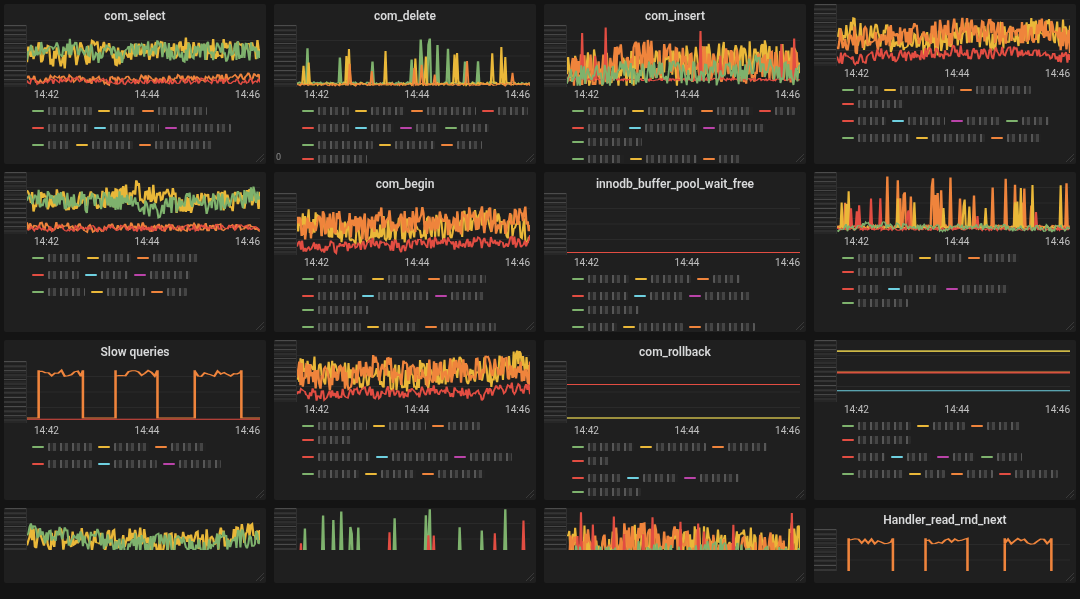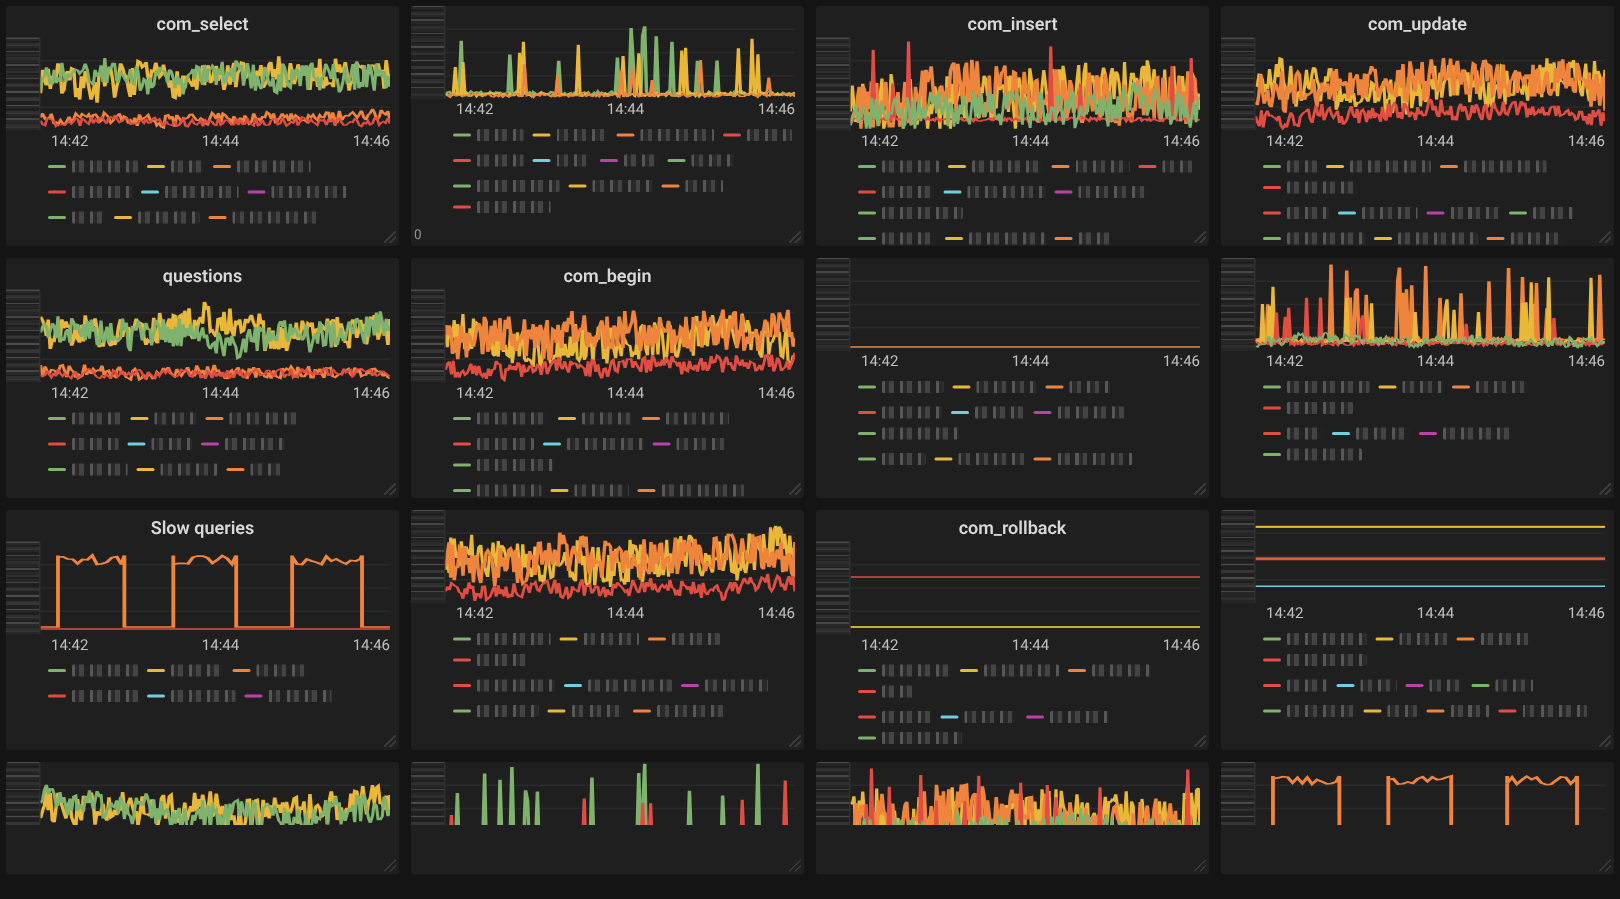--- a/index.html
+++ b/index.html
@@ -182,20 +182,21 @@
       </div>
         <div class="legend-row">
         <span class="swatch" style="background:#ef843c"></span>
         <span class="blurtxt" style="width:57px"></span>
       </div>
         <div style="flex-basis:100%;height:0"></div>
     </div>
     <div class="resize-grip"></div>
   </div>
   <div class="panel">
+    <div class="panel-title">com_delete</div>
     <div class="chart-row">
       <div class="yaxis-blur">
           <div style="position:absolute;left:2px;bottom:2px;font-size:9px;color:#bbb">0</div>
         </div>
       <div class="chart" style="height:62px">
           <svg viewBox="0 0 100 62" preserveAspectRatio="none">
             <g class="gridlines">
     <line x1="0" y1="15.5" x2="100" y2="15.5"></line>
     <line x1="0" y1="31" x2="100" y2="31"></line>
     <line x1="0" y1="46.5" x2="100" y2="46.5"></line>
@@ -334,21 +335,20 @@
       </div>
         <div class="legend-row">
         <span class="swatch" style="background:#ef843c"></span>
         <span class="blurtxt" style="width:21px"></span>
       </div>
         <div style="flex-basis:100%;height:0"></div>
     </div>
     <div class="resize-grip"></div>
   </div>
   <div class="panel">
-    <div class="panel-title">com_update</div>
     <div class="chart-row">
       <div class="yaxis-blur"></div>
       <div class="chart" style="height:62px">
           <svg viewBox="0 0 100 62" preserveAspectRatio="none">
             <g class="gridlines">
     <line x1="0" y1="15.5" x2="100" y2="15.5"></line>
     <line x1="0" y1="31" x2="100" y2="31"></line>
     <line x1="0" y1="46.5" x2="100" y2="46.5"></line>
   </g>
             <path d="M0.0,31.9 L0.5,32.4 L1.0,24.4 L1.5,24.6 L2.0,28.4 L2.5,36.6 L3.0,31.1 L3.5,34.3 L4.0,21.0 L4.5,30.7 L5.0,38.5 L5.5,28.3 L6.0,17.7 L6.5,26.5 L7.0,13.8 L7.5,14.2 L8.0,29.5 L8.5,33.0 L9.0,41.7 L9.5,33.8 L10.1,18.9 L10.6,36.2 L11.1,34.8 L11.6,46.1 L12.1,37.1 L12.6,35.7 L13.1,42.2 L13.6,39.4 L14.1,31.6 L14.6,21.6 L15.1,33.3 L15.6,34.7 L16.1,25.3 L16.6,19.9 L17.1,21.1 L17.6,28.4 L18.1,31.6 L18.6,42.7 L19.1,33.0 L19.6,35.7 L20.1,25.8 L20.6,29.5 L21.1,20.9 L21.6,20.8 L22.1,31.8 L22.6,24.6 L23.1,48.1 L23.6,44.6 L24.1,32.4 L24.6,42.9 L25.1,39.1 L25.6,37.4 L26.1,42.3 L26.6,35.6 L27.1,43.4 L27.6,38.2 L28.1,37.8 L28.6,46.2 L29.1,43.5 L29.6,43.5 L30.2,42.6 L30.7,39.9 L31.2,37.6 L31.7,40.3 L32.2,42.7 L32.7,38.3 L33.2,29.8 L33.7,30.8 L34.2,43.7 L34.7,35.7 L35.2,42.7 L35.7,37.1 L36.2,33.4 L36.7,29.0 L37.2,51.7 L37.7,41.4 L38.2,41.1 L38.7,28.0 L39.2,50.4 L39.7,41.4 L40.2,29.7 L40.7,29.5 L41.2,39.2 L41.7,26.7 L42.2,47.4 L42.7,34.2 L43.2,51.4 L43.7,27.0 L44.2,26.7 L44.7,47.1 L45.2,39.9 L45.7,25.5 L46.2,38.9 L46.7,23.5 L47.2,45.9 L47.7,34.2 L48.2,35.8 L48.7,43.0 L49.2,41.9 L49.7,29.5 L50.3,27.9 L50.8,34.6 L51.3,18.8 L51.8,41.4 L52.3,32.1 L52.8,23.4 L53.3,40.1 L53.8,31.2 L54.3,27.9 L54.8,28.0 L55.3,18.4 L55.8,39.3 L56.3,18.4 L56.8,31.4 L57.3,27.7 L57.8,38.7 L58.3,24.2 L58.8,29.2 L59.3,27.4 L59.8,21.5 L60.3,28.8 L60.8,23.2 L61.3,43.2 L61.8,29.3 L62.3,33.3 L62.8,28.0 L63.3,21.9 L63.8,33.5 L64.3,41.5 L64.8,20.2 L65.3,34.0 L65.8,43.8 L66.3,46.7 L66.8,29.8 L67.3,43.6 L67.8,47.0 L68.3,37.0 L68.8,31.3 L69.3,32.7 L69.8,37.9 L70.4,18.8 L70.9,19.7 L71.4,44.6 L71.9,22.2 L72.4,34.6 L72.9,37.9 L73.4,38.5 L73.9,38.3 L74.4,21.8 L74.9,30.0 L75.4,34.3 L75.9,34.9 L76.4,38.1 L76.9,25.9 L77.4,34.6 L77.9,42.1 L78.4,29.7 L78.9,35.3 L79.4,29.4 L79.9,27.2 L80.4,37.0 L80.9,27.0 L81.4,18.2 L81.9,39.9 L82.4,19.9 L82.9,29.3 L83.4,13.9 L83.9,37.1 L84.4,17.3 L84.9,30.2 L85.4,16.5 L85.9,28.6 L86.4,39.2 L86.9,25.9 L87.4,29.2 L87.9,29.2 L88.4,30.8 L88.9,32.1 L89.4,32.0 L89.9,16.2 L90.5,20.2 L91.0,15.0 L91.5,27.5 L92.0,20.3 L92.5,25.7 L93.0,36.1 L93.5,39.2 L94.0,27.2 L94.5,17.4 L95.0,36.2 L95.5,42.4 L96.0,31.3 L96.5,37.8 L97.0,15.6 L97.5,32.7 L98.0,22.3 L98.5,25.6 L99.0,35.1 L99.5,35.5 L100.0,21.5" fill="none" stroke="#eab839" stroke-width="0.9"></path>
@@ -407,21 +407,20 @@
       </div>
         <div class="legend-row">
         <span class="swatch" style="background:#ef843c"></span>
         <span class="blurtxt" style="width:34px"></span>
       </div>
         <div style="flex-basis:100%;height:0"></div>
     </div>
     <div class="resize-grip"></div>
   </div>
   <div class="panel">
-    <div class="panel-title">questions</div>
     <div class="chart-row">
       <div class="yaxis-blur"></div>
       <div class="chart" style="height:62px">
           <svg viewBox="0 0 100 62" preserveAspectRatio="none">
             <g class="gridlines">
     <line x1="0" y1="15.5" x2="100" y2="15.5"></line>
     <line x1="0" y1="31" x2="100" y2="31"></line>
     <line x1="0" y1="46.5" x2="100" y2="46.5"></line>
   </g>
             <path d="M0.0,18.1 L0.6,20.6 L1.1,24.1 L1.7,30.9 L2.2,20.0 L2.8,39.6 L3.4,33.6 L3.9,34.2 L4.5,25.2 L5.0,26.9 L5.6,34.9 L6.1,19.9 L6.7,26.0 L7.3,21.2 L7.8,25.5 L8.4,23.4 L8.9,37.5 L9.5,33.3 L10.1,22.7 L10.6,33.1 L11.2,35.4 L11.7,23.6 L12.3,34.6 L12.8,17.2 L13.4,25.2 L14.0,21.9 L14.5,26.2 L15.1,23.9 L15.6,19.2 L16.2,26.2 L16.8,38.4 L17.3,35.6 L17.9,38.1 L18.4,30.9 L19.0,26.6 L19.6,35.4 L20.1,37.7 L20.7,32.0 L21.2,37.0 L21.8,33.7 L22.3,25.3 L22.9,19.8 L23.5,31.6 L24.0,25.7 L24.6,27.5 L25.1,25.1 L25.7,34.1 L26.3,24.9 L26.8,25.1 L27.4,19.4 L27.9,22.7 L28.5,22.1 L29.1,22.8 L29.6,32.0 L30.2,37.0 L30.7,33.7 L31.3,35.2 L31.8,35.0 L32.4,18.8 L33.0,34.2 L33.5,35.9 L34.1,15.6 L34.6,23.2 L35.2,33.4 L35.8,26.6 L36.3,23.1 L36.9,19.3 L37.4,35.4 L38.0,16.8 L38.5,17.2 L39.1,33.1 L39.7,17.7 L40.2,16.9 L40.8,31.6 L41.3,14.1 L41.9,29.7 L42.5,12.5 L43.0,30.0 L43.6,33.0 L44.1,20.2 L44.7,27.9 L45.3,20.6 L45.8,18.3 L46.4,22.8 L46.9,8.3 L47.5,12.2 L48.0,11.1 L48.6,28.2 L49.2,27.3 L49.7,29.7 L50.3,31.6 L50.8,19.5 L51.4,19.1 L52.0,27.7 L52.5,14.9 L53.1,29.9 L53.6,28.9 L54.2,12.7 L54.7,27.3 L55.3,31.1 L55.9,20.7 L56.4,23.7 L57.0,19.9 L57.5,28.4 L58.1,27.6 L58.7,19.6 L59.2,22.4 L59.8,19.6 L60.3,16.9 L60.9,21.7 L61.5,25.1 L62.0,28.0 L62.6,16.1 L63.1,23.0 L63.7,20.5 L64.2,41.0 L64.8,34.7 L65.4,25.4 L65.9,39.4 L66.5,27.3 L67.0,39.8 L67.6,31.8 L68.2,39.9 L68.7,25.0 L69.3,38.9 L69.8,25.9 L70.4,41.0 L70.9,35.9 L71.5,31.5 L72.1,28.9 L72.6,33.0 L73.2,22.1 L73.7,33.6 L74.3,31.7 L74.9,20.7 L75.4,24.2 L76.0,30.0 L76.5,22.5 L77.1,23.7 L77.7,22.0 L78.2,32.1 L78.8,26.5 L79.3,26.2 L79.9,29.1 L80.4,23.1 L81.0,26.3 L81.6,27.2 L82.1,19.4 L82.7,27.5 L83.2,21.4 L83.8,19.9 L84.4,38.4 L84.9,18.4 L85.5,32.0 L86.0,22.5 L86.6,28.4 L87.2,35.6 L87.7,34.3 L88.3,39.2 L88.8,23.1 L89.4,19.9 L89.9,23.1 L90.5,32.3 L91.1,27.6 L91.6,20.2 L92.2,28.3 L92.7,22.9 L93.3,36.7 L93.9,27.2 L94.4,18.1 L95.0,24.1 L95.5,17.0 L96.1,20.3 L96.6,33.5 L97.2,28.4 L97.8,21.7 L98.3,30.3 L98.9,26.6 L99.4,37.0 L100.0,19.7" fill="none" stroke="#eab839" stroke-width="1"></path>
@@ -542,20 +541,21 @@
       </div>
         <div class="legend-row">
         <span class="swatch" style="background:#ef843c"></span>
         <span class="blurtxt" style="width:55px"></span>
       </div>
         <div style="flex-basis:100%;height:0"></div>
     </div>
     <div class="resize-grip"></div>
   </div>
   <div class="panel">
+    <div class="panel-title">innodb_buffer_pool_wait_free</div>
     <div class="chart-row">
       <div class="yaxis-blur"></div>
       <div class="chart" style="height:62px">
           <svg viewBox="0 0 100 62" preserveAspectRatio="none">
             <g class="gridlines">
     <line x1="0" y1="15.5" x2="100" y2="15.5"></line>
     <line x1="0" y1="31" x2="100" y2="31"></line>
     <line x1="0" y1="46.5" x2="100" y2="46.5"></line>
   </g>
             <path d="M0,59.5 L100,59.5" fill="none" stroke="#7eb26d" stroke-width="1"></path>
@@ -988,20 +988,21 @@
             <path d="M0.0,57.3 L0.5,48.8 L1.0,50.0 L1.5,27.4 L2.0,34.2 L2.5,42.9 L3.0,28.6 L3.5,34.0 L4.0,28.2 L4.5,53.2 L5.0,54.5 L5.5,41.3 L6.0,56.5 L6.5,51.3 L7.0,33.4 L7.5,48.4 L8.0,25.7 L8.5,35.3 L9.0,21.2 L9.5,32.7 L10.1,34.9 L10.6,40.3 L11.1,51.7 L11.6,56.1 L12.1,27.6 L12.6,48.3 L13.1,49.1 L13.6,49.6 L14.1,55.6 L14.6,48.6 L15.1,38.9 L15.6,28.7 L16.1,26.5 L16.6,44.6 L17.1,44.6 L17.6,39.5 L18.1,36.7 L18.6,38.8 L19.1,38.9 L19.6,29.9 L20.1,47.4 L20.6,36.6 L21.1,19.5 L21.6,43.6 L22.1,43.6 L22.6,42.8 L23.1,29.4 L23.6,41.4 L24.1,46.5 L24.6,15.2 L25.1,26.5 L25.6,22.3 L26.1,46.8 L26.6,19.5 L27.1,43.3 L27.6,38.3 L28.1,18.3 L28.6,38.0 L29.1,44.9 L29.6,43.9 L30.2,31.8 L30.7,19.7 L31.2,30.4 L31.7,15.0 L32.2,27.3 L32.7,15.2 L33.2,14.9 L33.7,37.9 L34.2,39.5 L34.7,25.2 L35.2,21.8 L35.7,20.8 L36.2,48.5 L36.7,44.4 L37.2,39.4 L37.7,16.2 L38.2,22.0 L38.7,40.2 L39.2,25.6 L39.7,35.0 L40.2,48.2 L40.7,37.8 L41.2,41.3 L41.7,23.4 L42.2,37.5 L42.7,41.0 L43.2,27.8 L43.7,29.1 L44.2,49.8 L44.7,30.7 L45.2,40.0 L45.7,23.4 L46.2,18.3 L46.7,27.5 L47.2,21.0 L47.7,47.6 L48.2,26.7 L48.7,20.9 L49.2,37.4 L49.7,34.9 L50.3,38.1 L50.8,37.7 L51.3,23.5 L51.8,23.2 L52.3,43.5 L52.8,39.7 L53.3,51.7 L53.8,52.8 L54.3,39.4 L54.8,51.4 L55.3,29.9 L55.8,21.9 L56.3,22.3 L56.8,48.0 L57.3,54.1 L57.8,50.8 L58.3,57.2 L58.8,41.7 L59.3,43.2 L59.8,30.7 L60.3,60.8 L60.8,57.5 L61.3,31.5 L61.8,44.4 L62.3,48.8 L62.8,26.8 L63.3,35.3 L63.8,60.6 L64.3,39.2 L64.8,50.7 L65.3,36.6 L65.8,46.9 L66.3,48.2 L66.8,41.2 L67.3,30.9 L67.8,53.0 L68.3,36.7 L68.8,51.2 L69.3,36.7 L69.8,35.7 L70.4,54.0 L70.9,35.0 L71.4,50.6 L71.9,47.2 L72.4,41.9 L72.9,60.8 L73.4,43.9 L73.9,60.8 L74.4,60.8 L74.9,36.6 L75.4,30.0 L75.9,29.0 L76.4,37.7 L76.9,40.1 L77.4,47.4 L77.9,60.8 L78.4,60.8 L78.9,39.3 L79.4,58.1 L79.9,56.1 L80.4,60.8 L80.9,34.2 L81.4,58.1 L81.9,57.8 L82.4,46.1 L82.9,26.7 L83.4,48.4 L83.9,57.5 L84.4,35.5 L84.9,29.1 L85.4,40.5 L85.9,44.3 L86.4,41.9 L86.9,30.8 L87.4,24.4 L87.9,55.1 L88.4,34.6 L88.9,46.3 L89.4,48.7 L89.9,41.9 L90.5,43.8 L91.0,35.2 L91.5,27.6 L92.0,40.9 L92.5,51.5 L93.0,32.5 L93.5,57.0 L94.0,43.7 L94.5,60.8 L95.0,46.3 L95.5,52.6 L96.0,60.8 L96.5,55.7 L97.0,35.7 L97.5,44.8 L98.0,56.3 L98.5,59.2 L99.0,54.2 L99.5,57.0 L100.0,46.7" fill="none" stroke="#ef843c" stroke-width="1"></path>
             <path d="M0.0,53.7 L0.5,55.6 L1.0,54.0 L1.5,55.1 L2.0,55.6 L2.5,54.2 L3.0,54.8 L3.5,53.8 L4.0,55.1 L4.5,28.1 L5.0,55.4 L5.5,53.8 L6.0,4.3 L6.5,53.6 L7.0,54.0 L7.5,54.1 L8.0,54.8 L8.5,53.4 L9.0,53.6 L9.5,54.3 L10.1,54.3 L10.6,54.2 L11.1,16.5 L11.6,53.4 L12.1,55.7 L12.6,54.8 L13.1,54.8 L13.6,54.0 L14.1,54.1 L14.6,54.9 L15.1,55.5 L15.6,53.6 L16.1,54.3 L16.6,55.1 L17.1,55.6 L17.6,54.9 L18.1,55.7 L18.6,53.7 L19.1,54.7 L19.6,55.7 L20.1,8.6 L20.6,53.5 L21.1,53.9 L21.6,55.5 L22.1,54.3 L22.6,54.9 L23.1,54.2 L23.6,54.5 L24.1,55.5 L24.6,25.9 L25.1,55.3 L25.6,53.8 L26.1,54.5 L26.6,54.2 L27.1,55.2 L27.6,53.6 L28.1,54.0 L28.6,54.1 L29.1,54.8 L29.6,54.2 L30.2,54.9 L30.7,54.9 L31.2,55.2 L31.7,54.6 L32.2,53.5 L32.7,26.2 L33.2,54.3 L33.7,54.3 L34.2,55.3 L34.7,54.4 L35.2,53.5 L35.7,54.5 L36.2,54.2 L36.7,9.2 L37.2,53.7 L37.7,55.1 L38.2,55.2 L38.7,53.8 L39.2,54.4 L39.7,55.7 L40.2,55.6 L40.7,54.5 L41.2,54.9 L41.7,53.3 L42.2,54.2 L42.7,54.9 L43.2,55.5 L43.7,53.5 L44.2,54.0 L44.7,53.8 L45.2,55.5 L45.7,53.6 L46.2,53.8 L46.7,54.9 L47.2,54.5 L47.7,54.1 L48.2,53.8 L48.7,13.8 L49.2,55.2 L49.7,55.8 L50.3,55.0 L50.8,55.1 L51.3,53.4 L51.8,55.3 L52.3,54.9 L52.8,53.3 L53.3,55.5 L53.8,55.6 L54.3,54.5 L54.8,54.0 L55.3,54.2 L55.8,55.7 L56.3,15.4 L56.8,55.8 L57.3,55.3 L57.8,54.3 L58.3,54.1 L58.8,23.4 L59.3,53.7 L59.8,55.7 L60.3,54.0 L60.8,55.3 L61.3,54.1 L61.8,53.7 L62.3,54.8 L62.8,55.3 L63.3,54.2 L63.8,53.3 L64.3,53.8 L64.8,54.6 L65.3,54.6 L65.8,53.4 L66.3,53.6 L66.8,55.7 L67.3,54.0 L67.8,55.0 L68.3,55.8 L68.8,55.7 L69.3,54.5 L69.8,54.2 L70.4,55.0 L70.9,55.0 L71.4,16.8 L71.9,54.8 L72.4,54.8 L72.9,55.7 L73.4,55.5 L73.9,53.8 L74.4,53.4 L74.9,54.5 L75.4,53.4 L75.9,54.8 L76.4,54.7 L76.9,54.8 L77.4,53.8 L77.9,54.1 L78.4,54.9 L78.9,54.1 L79.4,54.5 L79.9,54.5 L80.4,53.9 L80.9,55.5 L81.4,54.8 L81.9,53.4 L82.4,54.3 L82.9,54.5 L83.4,53.4 L83.9,55.1 L84.4,54.4 L84.9,55.1 L85.4,54.3 L85.9,54.6 L86.4,55.0 L86.9,53.8 L87.4,54.4 L87.9,55.4 L88.4,55.3 L88.9,55.6 L89.4,54.0 L89.9,55.7 L90.5,53.8 L91.0,54.2 L91.5,54.3 L92.0,55.3 L92.5,53.8 L93.0,54.8 L93.5,53.9 L94.0,55.0 L94.5,55.7 L95.0,53.6 L95.5,55.2 L96.0,54.1 L96.5,5.0 L97.0,54.6 L97.5,53.7 L98.0,53.4 L98.5,53.4 L99.0,55.0 L99.5,54.9 L100.0,53.6" fill="none" stroke="#e24d42" stroke-width="0.9"></path>
             <path d="M0.0,53.6 L0.6,57.8 L1.1,60.3 L1.7,58.6 L2.2,48.4 L2.8,47.4 L3.4,45.2 L3.9,37.6 L4.5,49.1 L5.0,54.1 L5.6,38.4 L6.1,49.5 L6.7,51.0 L7.3,57.7 L7.8,53.7 L8.4,52.2 L8.9,45.1 L9.5,48.4 L10.1,51.3 L10.6,41.7 L11.2,45.9 L11.7,50.1 L12.3,44.8 L12.8,37.6 L13.4,50.3 L14.0,41.2 L14.5,38.6 L15.1,59.1 L15.6,54.6 L16.2,48.5 L16.8,39.3 L17.3,55.6 L17.9,38.4 L18.4,57.3 L19.0,60.2 L19.6,41.0 L20.1,56.6 L20.7,39.4 L21.2,54.4 L21.8,50.6 L22.3,58.7 L22.9,42.0 L23.5,50.9 L24.0,43.4 L24.6,55.4 L25.1,41.8 L25.7,43.3 L26.3,57.3 L26.8,40.6 L27.4,45.1 L27.9,52.2 L28.5,42.3 L29.1,48.7 L29.6,54.1 L30.2,45.7 L30.7,33.0 L31.3,42.0 L31.8,45.3 L32.4,56.0 L33.0,54.1 L33.5,55.9 L34.1,51.2 L34.6,39.0 L35.2,47.3 L35.8,40.2 L36.3,50.8 L36.9,43.7 L37.4,36.6 L38.0,54.0 L38.5,35.5 L39.1,51.2 L39.7,40.1 L40.2,38.6 L40.8,51.5 L41.3,55.4 L41.9,54.4 L42.5,35.2 L43.0,51.2 L43.6,42.6 L44.1,41.9 L44.7,37.1 L45.3,59.3 L45.8,43.3 L46.4,57.4 L46.9,59.7 L47.5,60.0 L48.0,38.6 L48.6,51.5 L49.2,49.2 L49.7,58.8 L50.3,46.5 L50.8,49.9 L51.4,43.1 L52.0,44.9 L52.5,39.1 L53.1,41.4 L53.6,42.3 L54.2,45.0 L54.7,50.3 L55.3,37.3 L55.9,49.1 L56.4,50.7 L57.0,56.6 L57.5,36.3 L58.1,54.8 L58.7,40.8 L59.2,36.2 L59.8,42.3 L60.3,33.1 L60.9,40.9 L61.5,48.5 L62.0,50.9 L62.6,36.0 L63.1,36.4 L63.7,33.6 L64.2,46.7 L64.8,43.6 L65.4,50.2 L65.9,30.4 L66.5,49.7 L67.0,36.6 L67.6,34.9 L68.2,36.8 L68.7,44.8 L69.3,47.1 L69.8,50.7 L70.4,52.2 L70.9,50.2 L71.5,45.8 L72.1,54.4 L72.6,40.9 L73.2,34.8 L73.7,48.4 L74.3,50.5 L74.9,36.6 L75.4,57.1 L76.0,59.6 L76.5,51.9 L77.1,40.2 L77.7,60.4 L78.2,40.0 L78.8,43.5 L79.3,50.8 L79.9,50.9 L80.4,48.4 L81.0,44.5 L81.6,55.3 L82.1,48.0 L82.7,51.5 L83.2,51.5 L83.8,60.8 L84.4,49.8 L84.9,40.9 L85.5,39.3 L86.0,38.5 L86.6,60.8 L87.2,59.7 L87.7,57.1 L88.3,44.7 L88.8,50.2 L89.4,42.0 L89.9,55.2 L90.5,51.7 L91.1,39.1 L91.6,55.9 L92.2,41.0 L92.7,52.3 L93.3,46.6 L93.9,39.8 L94.4,55.9 L95.0,42.7 L95.5,45.9 L96.1,56.2 L96.6,55.7 L97.2,48.4 L97.8,57.7 L98.3,56.8 L98.9,58.5 L99.4,39.9 L100.0,51.0" fill="none" stroke="#7eb26d" stroke-width="0.8"></path>
           </svg>
         </div>
     </div>
 
     <div class="resize-grip"></div>
   </div>
   <div class="panel row5">
+    <div class="panel-title">Handler_read_rnd_next</div>
     <div class="chart-row">
       <div class="yaxis-blur"></div>
       <div class="chart" style="height:42px">
           <svg viewBox="0 0 100 42" preserveAspectRatio="none">
             <g class="gridlines">
     <line x1="0" y1="15.5" x2="100" y2="15.5"></line>
     <line x1="0" y1="31" x2="100" y2="31"></line>
     <line x1="0" y1="46.5" x2="100" y2="46.5"></line>
   </g>
             <path d="M0.0,57.0 L5.0,57.0 L5.0,9.3 L5.0,11.1 L6.4,10.6 L7.8,9.8 L9.2,10.1 L10.6,13.9 L12.0,10.5 L13.4,14.2 L14.8,10.3 L16.2,14.7 L17.6,11.8 L19.0,13.1 L20.4,14.6 L21.8,14.3 L23.2,13.0 L24.0,9.3 L24.0,57.0 L38.0,57.0 L38.0,9.3 L38.0,11.9 L39.4,11.1 L40.8,14.7 L42.2,14.5 L43.6,13.3 L45.0,14.2 L46.4,11.2 L47.8,9.9 L49.2,12.9 L50.6,10.1 L52.0,11.9 L53.4,11.3 L54.8,10.1 L56.0,9.3 L56.0,57.0 L72.0,57.0 L72.0,9.3 L72.0,14.2 L73.4,10.2 L74.8,14.7 L76.2,11.9 L77.6,9.6 L79.0,11.6 L80.4,10.2 L81.8,14.0 L83.2,15.1 L84.6,14.8 L86.0,12.3 L87.4,10.0 L88.8,10.3 L90.2,14.5 L91.6,11.3 L92.0,9.3 L92.0,57.0 L100.0,57.0" fill="none" stroke="#ef843c" stroke-width="1.1"></path>

